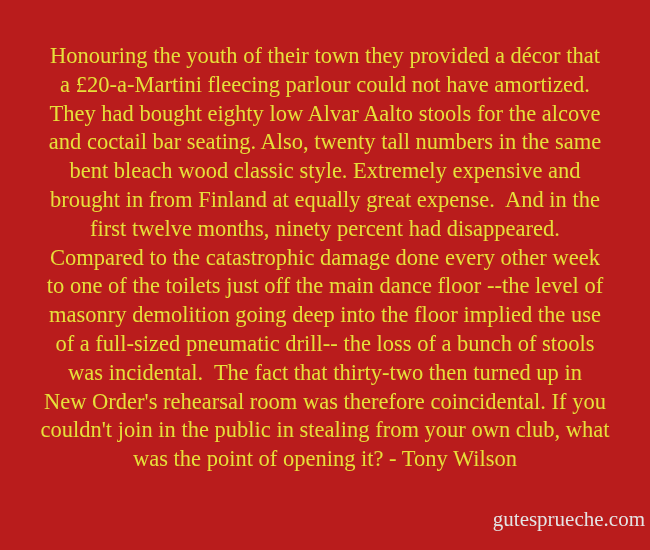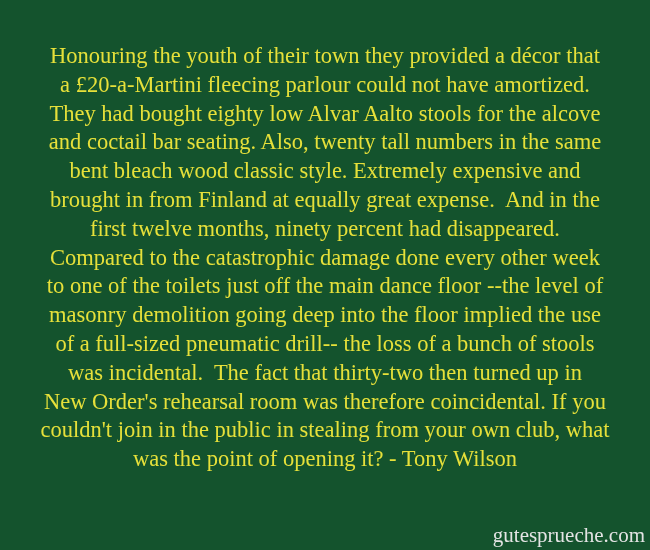--- a/index.html
+++ b/index.html
@@ -10,39 +10,39 @@
     width: 650px;
     height: 550px;
     background: #020202;
     overflow: hidden;
     position: relative;
     font-family: "Liberation Serif", serif;
   }
   .canvas {
     position: absolute;
     inset: 0;
-    background: #14532d;
+    background: #b91c1c;
   }
   .quote-text {
     position: absolute;
     top: 42px;
     left: 0;
     right: 0;
     padding: 0 4px;
     text-align: center;
     color: var(--quote-color, #e6e03a);
     font-size: 22.5px;
     line-height: 28.8px;
     white-space: pre-wrap;      
     font-family: "Liberation Serif", serif;
   }
   .watermark {
     position: absolute;
     right: 5px;
-    bottom: 2px;
+    bottom: 18px;
     color: var(--watermark-color, #e4e4e4);
     font-size: 21px;
     line-height: 26px;
     font-family: "Liberation Serif", serif;
   }
 </style>
 </head>
 <body style="background: rgb(2, 2, 2);">
 
 <div class="canvas">

